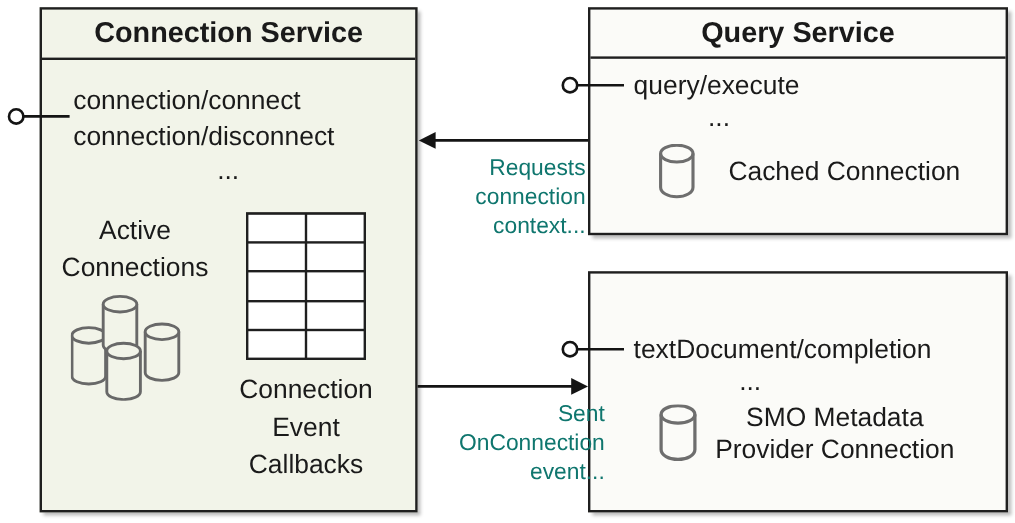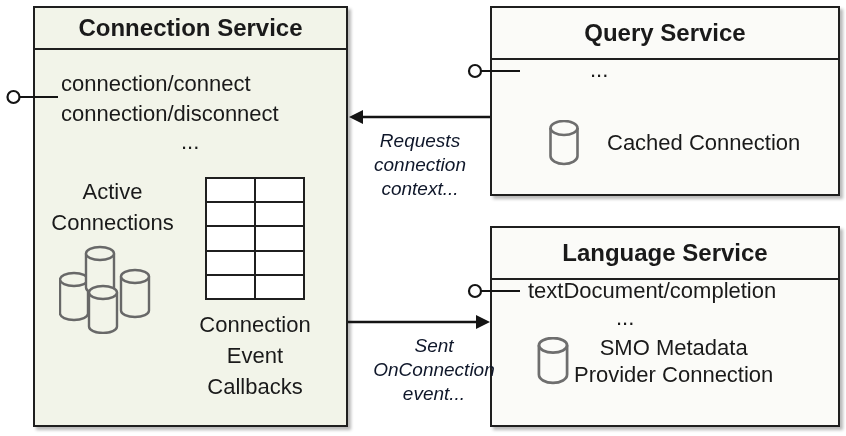--- a/index.html
+++ b/index.html
@@ -9,45 +9,45 @@
   }
   .overlay{position:absolute; left:0; top:0; width:846px; height:436px; z-index:6; pointer-events:none;}
   .box{
     position:absolute; box-sizing:border-box; border:2px solid #1f1f1f;
     box-shadow:3px 3px 3px rgba(0,0,0,0.28); z-index:2;
   }
   .box-conn{left:33px; top:6px; width:315px; height:421px; background:#f2f4e9;}
   .box-query{left:490px; top:6px; width:350px; height:190px; background:#fbfbf8;}
   .box-lang{left:490px; top:226px; width:350px; height:201px; background:#fbfbf8;}
   .box-header{
-    position:absolute; left:0; top:0; width:100%; height:52px; box-sizing:border-box;
+    position:absolute; left:0; top:0; width:100%; height:41px; box-sizing:border-box;
     border-bottom:2px solid #1f1f1f; display:flex; align-items:center; justify-content:center;
     font-weight:bold; font-size:24px; letter-spacing:0px;
   }
   .methods{position:absolute; font-size:22px; line-height:30px; white-space:nowrap;}
   .methods-conn{left:26px; top:61px;}
   .methods-svc{left:36px; top:49px; line-height:28px;}
   .ellipsis-line{line-height:26px;}
   .center-label{position:absolute; text-align:center; font-size:22px; line-height:31px;}
   .active-label{left:5px; top:168px; width:145px;}
   .callbacks-label{left:125px; top:301px; width:190px;}
   .cluster-svg{position:absolute; left:24px; top:236px;}
   .cb-table{
     position:absolute; left:170px; top:169px; width:100px; height:123px; box-sizing:border-box;
     display:grid; grid-template-columns:1fr 1fr; grid-auto-rows:1fr;
     background:#1f1f1f; gap:2px; border:2px solid #1f1f1f;
   }
   .cb-table .cell{background:#ffffff;}
   .icon-row{position:absolute; display:flex; align-items:center; font-size:22px;}
   .cached-row{left:56px; top:112px; gap:27px;}
-  .smo-row{left:44px; top:106px; gap:4px;}
+  .smo-row{left:56px; top:106px; gap:14px;}
   .smo-text{text-align:center; line-height:27px;}
   .edge-label{
-    position:absolute; z-index:5; font-style:italic; font-size:19px; line-height:24px;
-    text-align:center; color:#0f172a;
+    position:absolute; z-index:5; font-size:19px; line-height:24px;
+    text-align:right; color:#0f766e;
   }
   .edge-label-request{left:352px; top:129px; width:136px;}
   .edge-label-event{left:350px; top:334px; width:140px;padding-left:14px;}
   .lbl-line{display:block;}
 </style>
 </head>
 <body>
 
 <div class="canvas">
 
@@ -131,35 +131,33 @@
       <span class="lbl-line">Event</span>
       <span class="lbl-line">Callbacks</span>
     </div>
   </div>
 
   <div class="box box-query">
     <div class="box-header">
       <span>Query Service</span>
     </div>
     <div class="methods methods-svc">
+      <div>query/execute</div>
       <div class="ellipsis-line" style="margin-left:62px;">...</div>
     </div>
     <div class="icon-row cached-row">
       <svg width="32" height="46" viewBox="0 0 32 46">
         <path d="M2.5 8 v28 a13.5 8 0 0 0 27 0 v-28" fill="none" stroke="#6e6e6e" stroke-width="2.6"></path>
         <ellipse cx="16" cy="8" rx="13.5" ry="7" fill="none" stroke="#6e6e6e" stroke-width="2.6"></ellipse>
       </svg>
       <span>Cached Connection</span>
     </div>
   </div>
 
   <div class="box box-lang">
-    <div class="box-header">
-      <span>Language Service</span>
-    </div>
     <div class="methods methods-svc">
       <div>textDocument/completion</div>
       <div class="ellipsis-line" style="margin-left:88px;">...</div>
     </div>
     <div class="icon-row smo-row">
       <svg width="34" height="48" viewBox="0 0 32 46">
         <path d="M2.5 8 v28 a13.5 8 0 0 0 27 0 v-28" fill="none" stroke="#6e6e6e" stroke-width="2.6"></path>
         <ellipse cx="16" cy="8" rx="13.5" ry="7" fill="none" stroke="#6e6e6e" stroke-width="2.6"></ellipse>
       </svg>
       <span class="smo-text">

